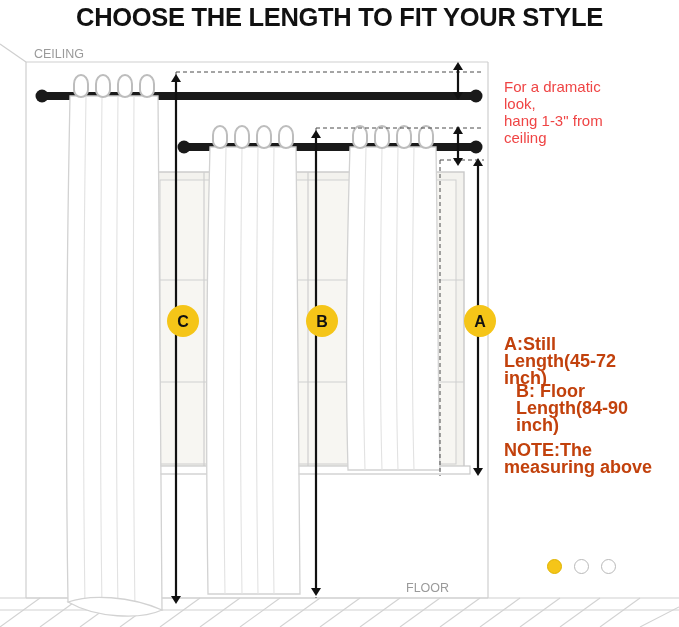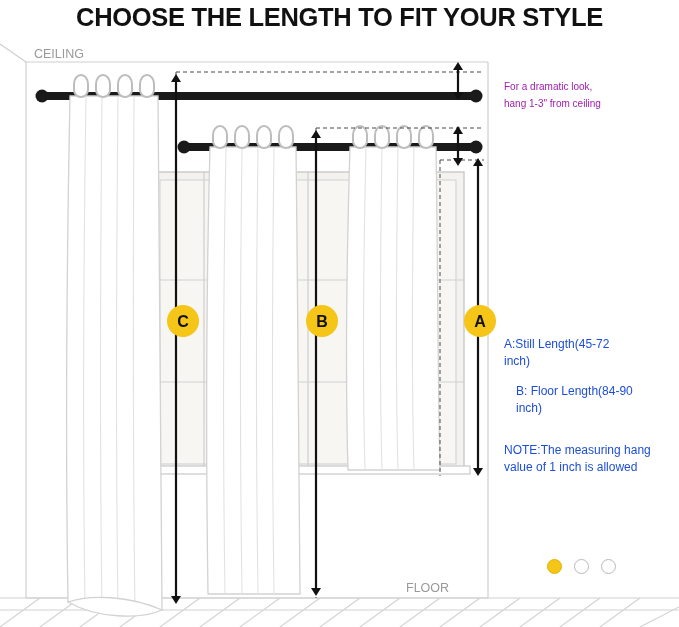--- a/index.html
+++ b/index.html
@@ -34,29 +34,29 @@
     line-height: 34px;
     white-space: nowrap;
   }
   svg.scene {
     position: absolute;
     left: 0;
     top: 0;
   }
   .note {
     position: absolute;
-    font-size: 10px;
-    color: #a21caf;
+    font-size: 15px;
+    color: #ef4444;
     line-height: 17px;
   }
   .legend {
     position: absolute;
-    font-size: 12px;
-    font-weight: normal;
-    color: #1d4ed8;
+    font-size: 18px;
+    font-weight: bold;
+    color: #c2410c;
     line-height: 17px;
   }
   .dots {
     position: absolute;
     left: 547px;
     top: 559px;
     display: flex;
     gap: 12px;
     align-items: center;
   }
@@ -252,22 +252,21 @@
   <div class="note" style="left:504px; top:78px;">
     <div>For a dramatic look,</div>
     <div>hang 1-3" from ceiling</div>
   </div>
 
 
   <div class="legend" style="left:504px; top:336px;">A:Still Length(45-72 inch)</div>
   <div class="legend" style="left:504px; top:383px;padding-left:12px;">B: Floor Length(84-90 inch)</div>
 
   <div class="legend" style="left:504px; top:442px; width:170px;">
-    <div>NOTE:The measuring hang</div>
-    <div>value of 1 inch is allowed</div>
+    <div>NOTE:The measuring above</div>
   </div>
 
   <div class="dots">
     <span class="dot active"></span>
     <span class="dot"></span>
     <span class="dot"></span>
   </div>
 
 </div>
 

